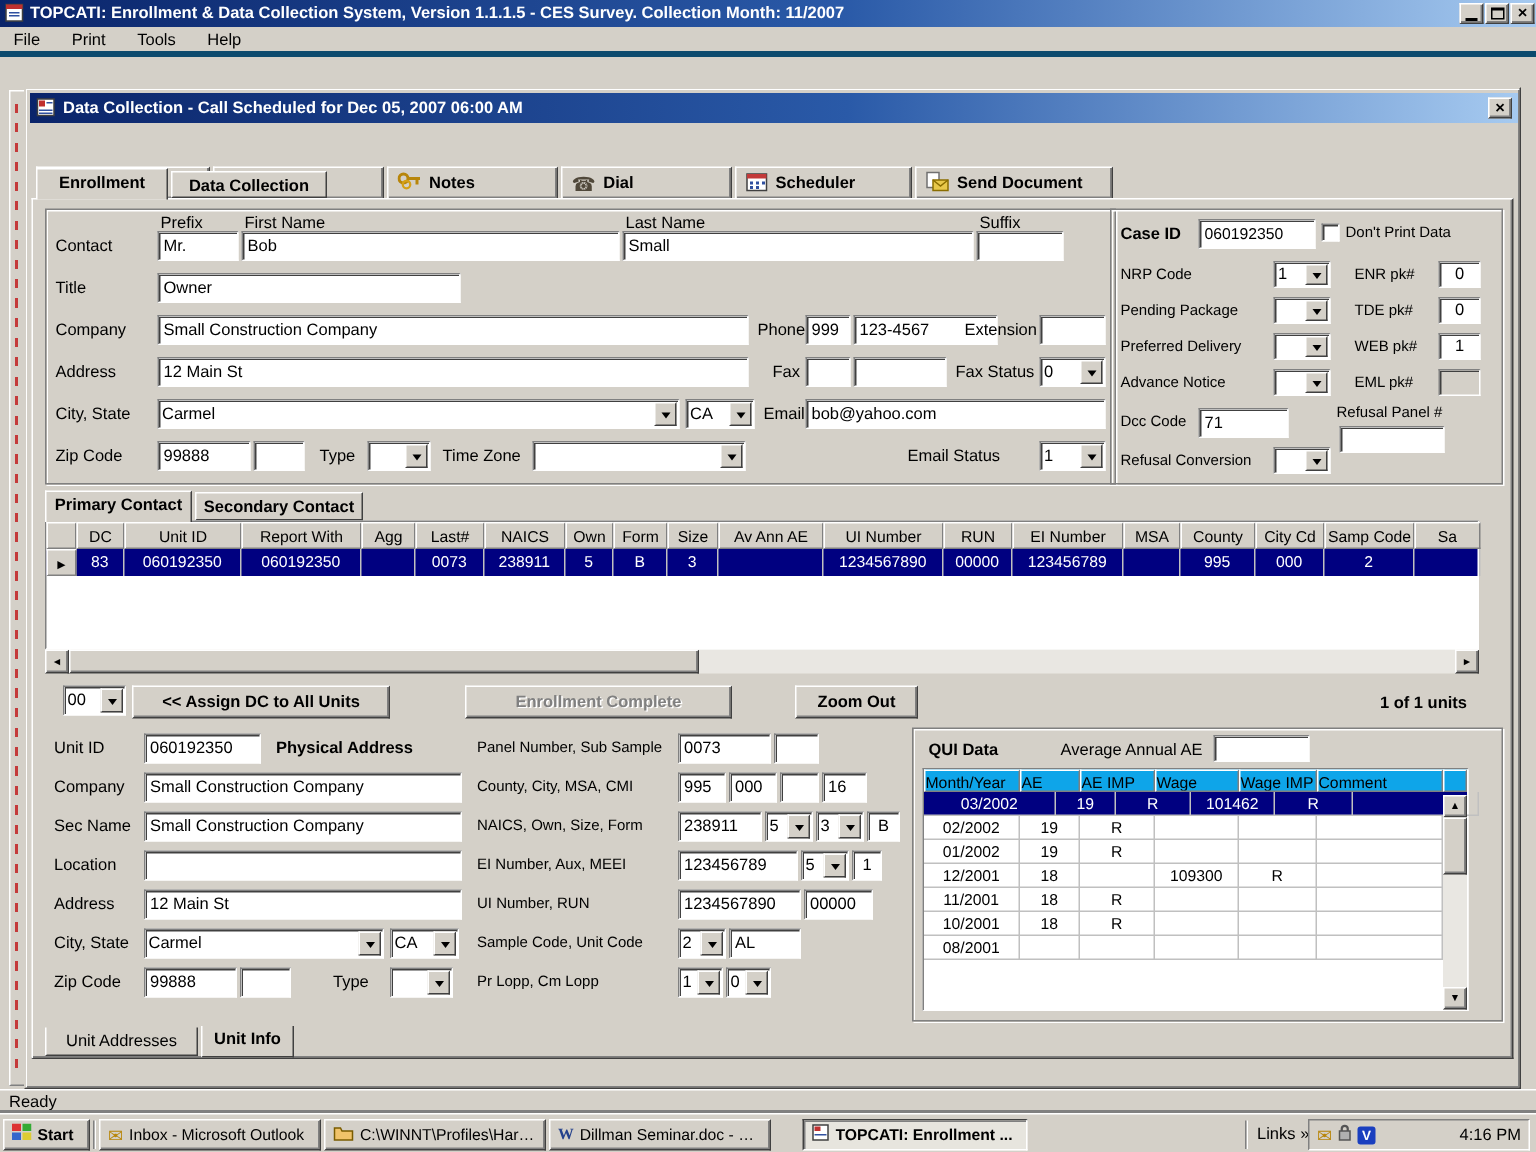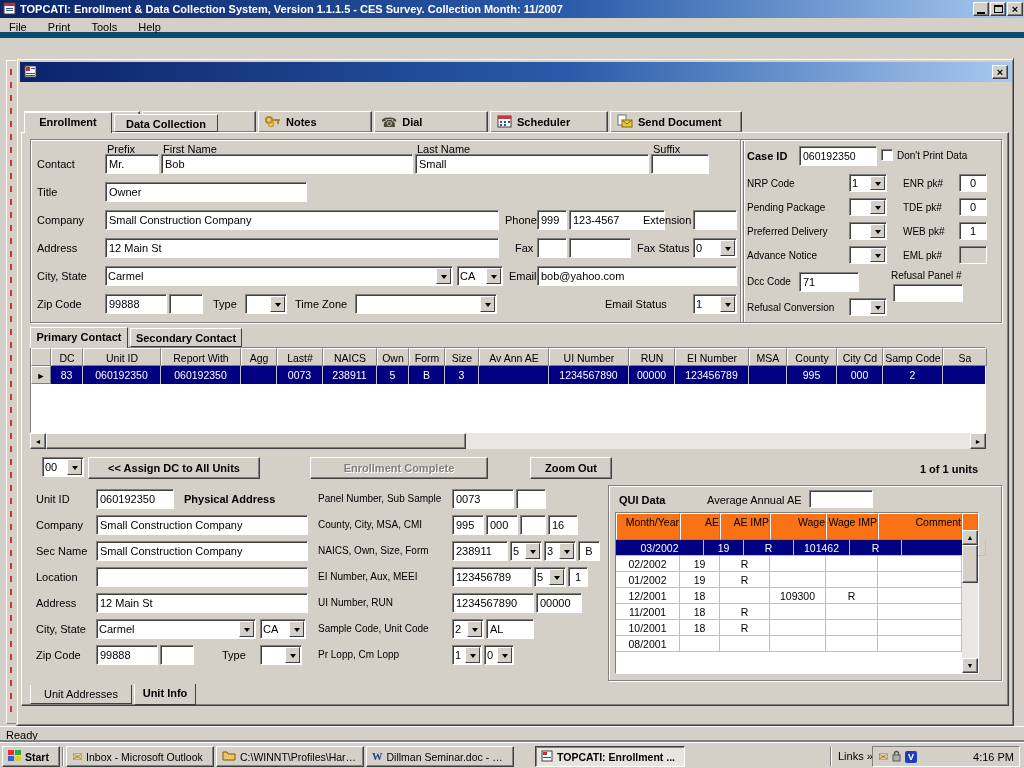--- a/index.html
+++ b/index.html
@@ -31,22 +31,22 @@
   .btab{position:absolute;background:#d4d0c8;border:1px solid;border-color:#d4d0c8 #404040 #404040 #fff;
         border-top:none;text-align:center;padding-top:3px}
   .grp{position:absolute;border:1px solid #808080;box-shadow:inset 1px 1px 0 #fff,1px 1px 0 #fff}
   .chk{position:absolute;width:12px;height:12px;background:#fff;border:1px solid;
        border-color:#808080 #fff #fff #808080;box-shadow:inset 1px 1px 0 #404040}
   .sunkenp{border:1px solid;border-color:#808080 #fff #fff #808080}
   .gh{background:#d4d0c8;border:1px solid;border-color:#fff #808080 #808080 #fff;height:18px;
       text-align:center;font-size:10.5px;padding-top:3px;overflow:hidden;white-space:nowrap;flex:none}
   .gc{border-right:1px solid #c0c0c0;height:18px;padding-top:3px;text-align:center;font-size:10.5px;
       overflow:hidden;white-space:nowrap;flex:none}
-  .qh{background:#f97316;border:1px solid;border-color:#fff #808080 #808080 #fff;height:27px;
-      text-align:right;font-size:10.5px;padding-top:2px;overflow:hidden;white-space:nowrap;flex:none}
+  .qh{background:#0ea5e9;border:1px solid;border-color:#fff #808080 #808080 #fff;height:15px;
+      text-align:left;font-size:10.5px;padding-top:2px;overflow:hidden;white-space:nowrap;flex:none}
   .qc{border-right:1px solid #c0c0c0;border-bottom:1px solid #c0c0c0;height:16px;padding-top:2px;
       text-align:center;font-size:10.5px;overflow:hidden;white-space:nowrap;flex:none}
   .sel{background:#000080;color:#fff}
   .sbtn{position:absolute;background:#d4d0c8;border:1px solid;border-color:#fff #404040 #404040 #fff;
         box-shadow:inset -1px -1px 0 #808080;display:flex;align-items:center;justify-content:center;font-size:7px}
   .thumb{position:absolute;background:#d4d0c8;border:1px solid;border-color:#fff #404040 #404040 #fff;
          box-shadow:inset -1px -1px 0 #808080}
   .track{position:absolute;background:#e9e7e2}
   .task{position:absolute;top:3px;height:21px;background:#d4d0c8;border:1px solid;border-color:#fff #404040 #404040 #fff;
         box-shadow:inset -1px -1px 0 #808080;display:flex;align-items:center;gap:4px;padding:0 5px;
@@ -76,21 +76,21 @@
     <span class="abs b" style="left:20px;top:3px;white-space:nowrap">TOPCATI: Enrollment &amp; Data Collection System, Version 1.1.1.5 - CES Survey. Collection Month: 11/2007</span>
     <span class="winctl" style="left:973px;top:2px">
         <span style="width:8px;height:2px;background:#000;margin-top:7px"></span>
       </span>
     <span class="winctl" style="left:990px;top:2px">
         <span style="width:9px;height:8px;border:1px solid #000;border-top:2px solid #000"></span>
       </span>
     <span class="winctl" style="left:1007px;top:2px;font-weight:bold;font-size:11px">×</span>
   </div>
 
-  <div class="abs" style="left:0;top:18px;width:1024px;height:20px;border-bottom:6px solid #0c4a6e">
+  <div class="abs" style="left:0;top:18px;width:1024px;height:20px;border-bottom:4px solid #0c4a6e">
     <span class="mi">File</span>
     <span class="mi">Print</span>
     <span class="mi">Tools</span>
     <span class="mi">Help</span>
   </div>
 
   <div class="abs" style="left:6px;top:60px;width:20px;height:664px;background:#d4d0c8;border:1px solid;border-color:#fff #808080 #808080 #fff">
     <div class="abs" style="left:3px;top:8px;width:2px;height:648px;background:repeating-linear-gradient(to bottom,#c43a3a 0 6px,transparent 6px 13px)"></div>
     <span class="abs" style="left:9px;top:92px">S</span>
   </div>
@@ -100,20 +100,21 @@
     <div class="abs grad" style="left:3px;top:3px;width:992px;height:20px">
       <span class="abs" style="left:4px;top:3px">
         <svg width="13" height="13">
             <rect x="1" y="1" width="11" height="11" fill="#fff" stroke="#404040"></rect>
             <rect x="2" y="2" width="4" height="4" fill="#c03030"></rect>
             <rect x="7" y="3" width="4" height="1" fill="#3050a0"></rect>
             <rect x="2" y="8" width="9" height="1" fill="#3050a0"></rect>
             <rect x="2" y="10" width="9" height="1" fill="#3050a0"></rect>
           </svg>
       </span>
+      <span class="abs b" style="left:22px;top:4px;white-space:nowrap">Data Collection - Call Scheduled for Dec 05, 2007 06:00 AM</span>
       <span class="winctl" style="left:972px;top:3px;font-weight:bold;font-size:11px">×</span>
     </div>
 
     <div class="abs" style="left:3px;top:25px;width:992px;height:26px">
       <div class="tbtn" style="left:4px;width:116px">
         <span><svg width="15" height="15">
               <rect x="1" y="1" width="13" height="13" fill="#27408b" stroke="#000"></rect>
               <rect x="4" y="1" width="7" height="5" fill="#fff"></rect>
               <rect x="8" y="2" width="2" height="3" fill="#27408b"></rect>
               <rect x="3" y="8" width="9" height="6" fill="#fff"></rect>

